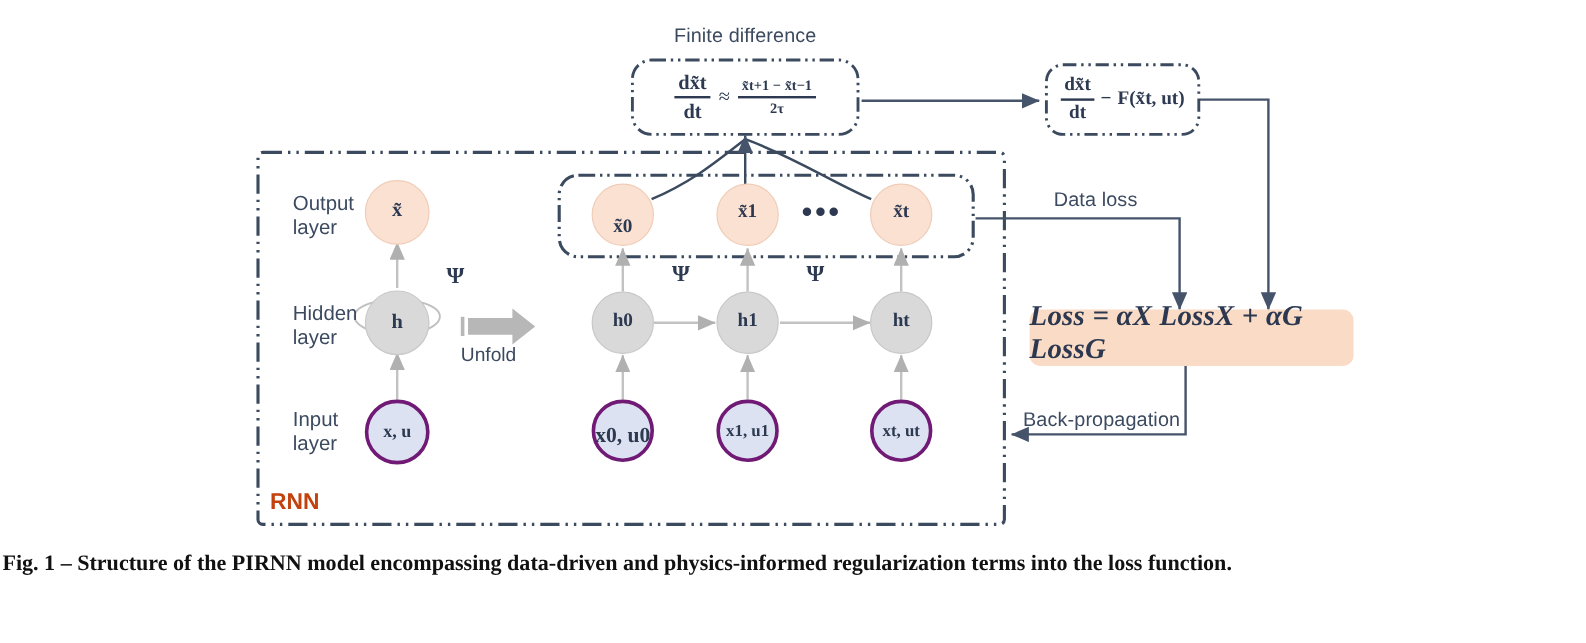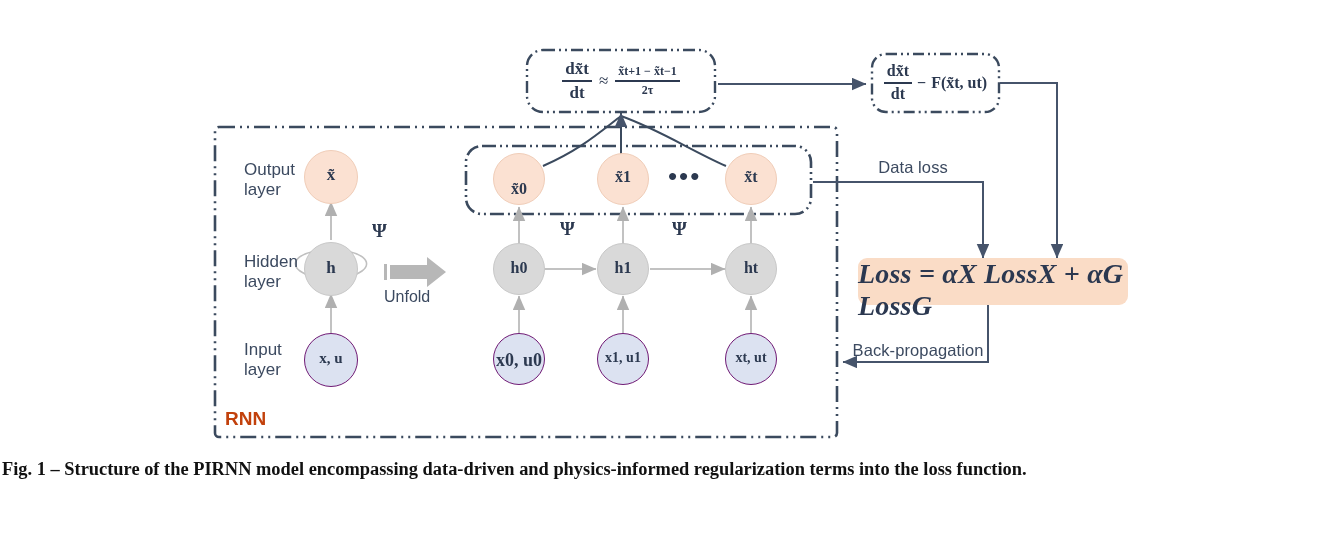--- a/index.html
+++ b/index.html
@@ -29,35 +29,35 @@
     font-family:"Liberation Serif", serif;
     font-weight:bold;color:#2c3950;
     left:0;
   }
 
   
   .node{position:absolute;border-radius:50%;box-sizing:border-box;}
   .node .inner{position:relative;width:100%;height:100%;}
   .n-out{background:#fbe1d2;border:1px solid #f0cdb8;}
   .n-hid{background:#d9d9d9;border:1px solid #c8c8c8;}
-  .n-in{background:#dce2f1;border:1px solid #701a75;}
+  .n-in{background:#dce2f1;border:3px solid #701a75;}
   .mathser{font-family:"Liberation Serif", serif;color:#2c3950;}
 
   
   .frac{display:inline-flex;flex-direction:column;align-items:center;vertical-align:middle;
         font-family:"Liberation Serif", serif;font-weight:bold;color:#2c3950;line-height:1.05;}
   .frac .num{padding:0 3px;}
   .frac .bar{height:2px;background:#2c3950;width:100%;margin:2px 0;}
   .frac .den{padding:0 3px;}
 
   .loss-box{
     position:absolute;background:#fadcc6;border-radius:9px;
-    display:flex;align-items:flex-start;justify-content:center;
+    display:flex;align-items:flex-end;justify-content:center;
     font-family:"Liberation Serif", serif;font-style:italic;font-weight:bold;
-    color:#2b3850;font-size:28px;letter-spacing:.2px;
+    color:#2b3850;font-size:24px;letter-spacing:.2px;
   }
 
   .caption{
     position:absolute;left:2px;top:456px;width:1316px;
     font-family:"Liberation Serif", serif;font-weight:bold;
     font-size:18.4px;line-height:1.42;color:#111111;
   }
   .psi{font-family:"Liberation Serif", serif;font-weight:bold;font-size:19px;color:#2c3950;}
   .dots{font-family:"Liberation Serif", serif;font-weight:bold;font-size:26px;color:#2c3950;letter-spacing:2px;}
 </style>
@@ -202,20 +202,21 @@
     <div class="inner">
         <div class="nodetxt" style="top:16px;font-size:14px;">xt, ut</div>
       </div>
   </div>
 
   <div class="abs psi" style="left:560px;top:218px;">Ψ</div>
   <div class="abs psi" style="left:672px;top:218px;">Ψ</div>
 
   <div class="abs rnn-tag" style="left:225px;top:408px;">RNN</div>
 
+  <div class="abs lbl center" style="left:521px;top:20px;width:200px;">Finite difference</div>
 
 
   <div class="abs lbl center" style="left:848px;top:157px;width:130px;">Data loss</div>
 
   <div class="abs lbl center" style="left:838px;top:340px;width:160px;">Back-propagation</div>
 
   <div class="abs" style="left:527px;top:50px;width:188px;height:62px;display:flex;align-items:center;justify-content:center;">
     <span class="frac" style="font-size:17px;">
       <span class="num">dx̃t</span>
       <span class="bar"></span>

